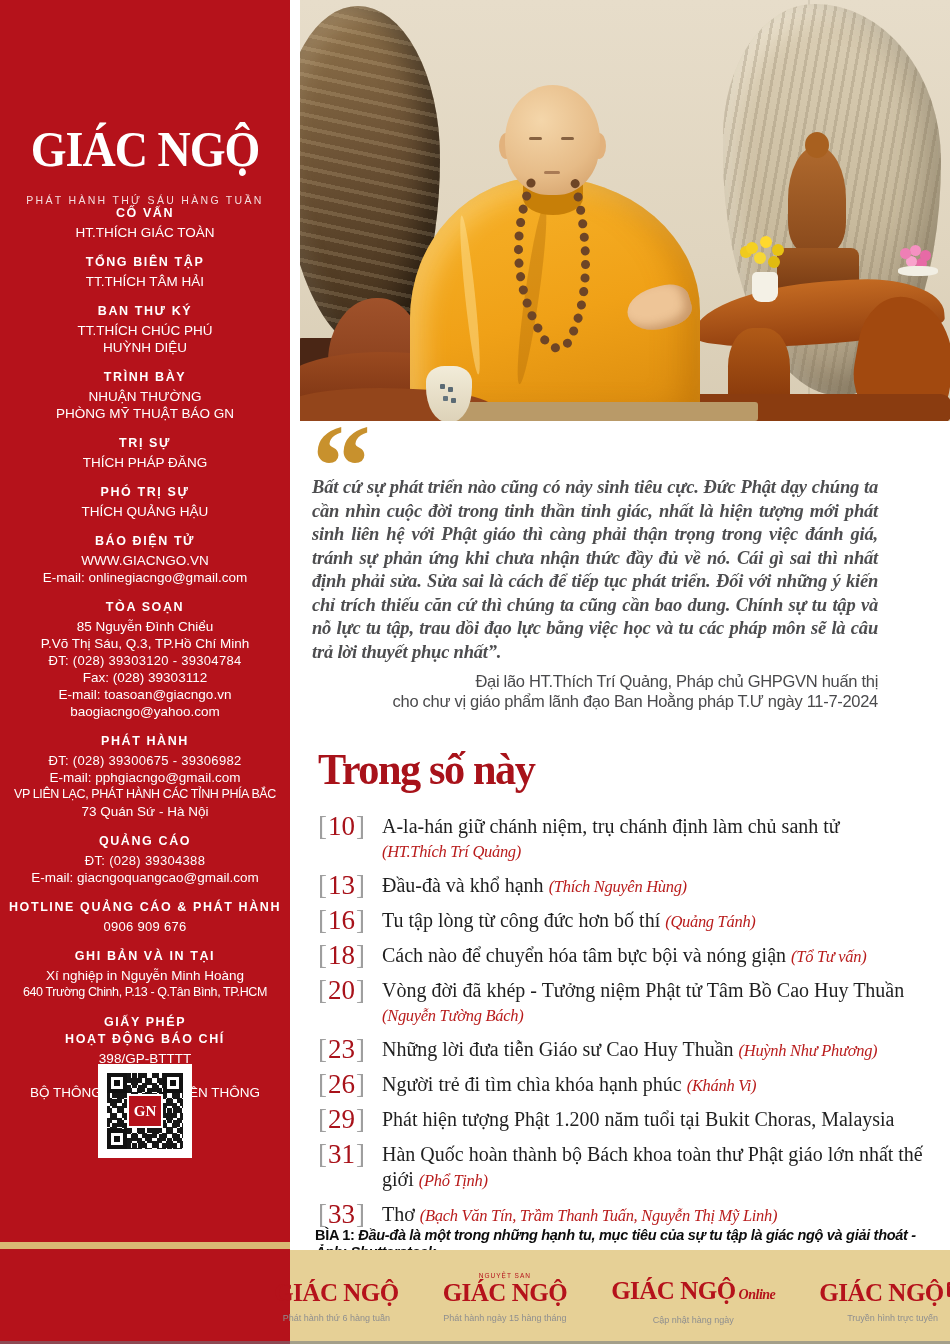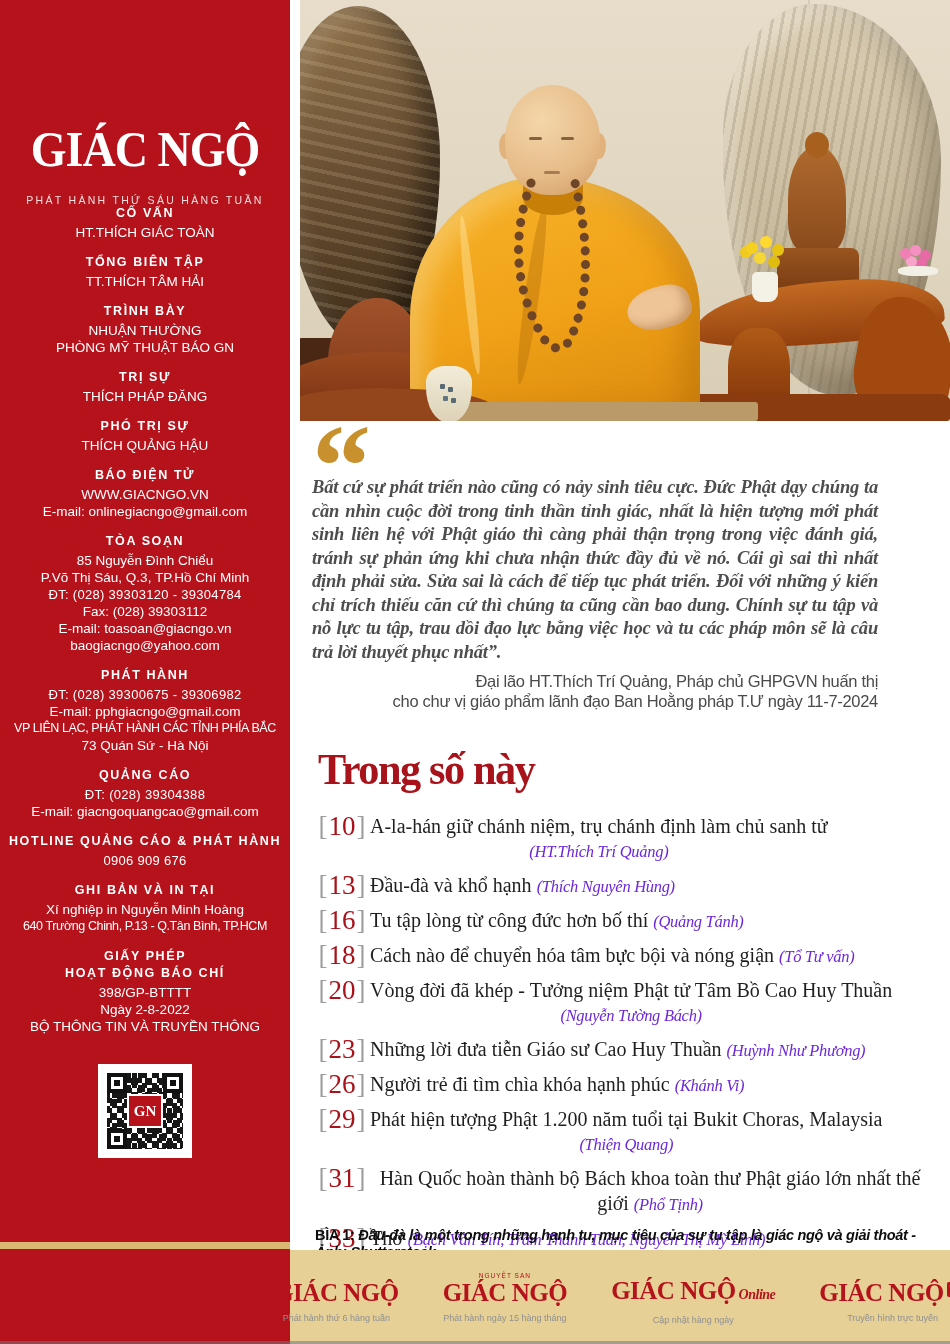--- a/index.html
+++ b/index.html
@@ -113,27 +113,27 @@
   .quote-text{margin:8px 0 0 0;font-family:"Liberation Serif","DejaVu Serif",serif;
        font-style:italic;font-weight:bold;font-size:18.5px;line-height:23.5px;
        color:#4d4d4f;text-align:justify;letter-spacing:-.2px;}
   .quote-attrib{margin-top:7px;text-align:right;color:#4a4a4c;font-size:16.5px;line-height:20px;
        letter-spacing:-.3px;}
   
   .toc{position:absolute;left:318px;top:745px;width:612px;}
   .toc-title{font-family:"Liberation Serif","DejaVu Serif",serif;font-weight:bold;font-size:45px;
        line-height:48px;color:#a8121a;letter-spacing:-1.5px;transform:scaleX(.94);transform-origin:left;}
   #toc-list{margin-top:20px;}
-  .toc-item{display:flex;gap:4px;margin-bottom:8px;align-items:flex-start;text-align:center;}
+  .toc-item{display:flex;gap:16px;margin-bottom:8px;align-items:flex-start;}
   .toc-page{flex:none;width:48px;font-family:"Liberation Serif",serif;font-size:27px;line-height:27px;}
   .toc-page .br{color:#9e9e9e;font-weight:400;}
   .toc-page .num{color:#a8121a;padding:0 1px;}
   .toc-body{font-family:"Liberation Serif","DejaVu Serif",serif;font-size:20px;line-height:25px;
        color:#1f1f1f;padding-top:1px;}
-  .toc-author{font-style:italic;font-size:16.5px;color:#6d28d9;letter-spacing:-.3px;}
+  .toc-author{font-style:italic;font-size:16.5px;color:#b91c1c;letter-spacing:-.3px;}
   .toc-author.block{display:block;}
   
   .cover-caption{position:absolute;left:315px;top:1227px;width:622px;font-size:14.5px;
        line-height:17px;color:#0d0d0d;font-weight:bold;letter-spacing:-.3px;}
   .cover-caption .cc-body,.cover-caption .cc-credit{font-style:italic;}
   
   .footer{position:absolute;left:290px;top:1250px;width:660px;height:94px;background:#e6d096;
        display:flex;align-items:center;justify-content:center;}
   .brand{text-align:center;padding:0 22px;}
   .brand-over{font-size:6.5px;color:#b5121b;letter-spacing:1px;height:8px;line-height:8px;}
@@ -156,20 +156,25 @@
     <div class="masthead-tagline">PHÁT HÀNH THỨ SÁU HÀNG TUẦN</div>
   </div>
   <div id="sidebar-sections">
       <div class="sb-section">
         <div class="sb-label">CỐ VẤN</div>
         <div class="sb-line normal">HT.THÍCH GIÁC TOÀN</div>
       </div>
       <div class="sb-section">
         <div class="sb-label">TỔNG BIÊN TẬP</div>
         <div class="sb-line normal">TT.THÍCH TÂM HẢI</div>
+      </div>
+      <div class="sb-section">
+        <div class="sb-label">BAN THƯ KÝ</div>
+        <div class="sb-line normal">TT.THÍCH CHÚC PHÚ</div>
+        <div class="sb-line normal">HUỲNH DIỆU</div>
       </div>
       <div class="sb-section">
         <div class="sb-label">TRÌNH BÀY</div>
         <div class="sb-line normal">NHUẬN THƯỜNG</div>
         <div class="sb-line normal">PHÒNG MỸ THUẬT BÁO GN</div>
       </div>
       <div class="sb-section">
         <div class="sb-label">TRỊ SỰ</div>
         <div class="sb-line normal">THÍCH PHÁP ĐĂNG</div>
       </div>
@@ -308,21 +313,21 @@
       <div class="toc-item">
         <span class="toc-page"><span class="br">[</span><span class="num">23</span><span class="br">]</span></span>
         <span class="toc-body"><span class="toc-t">Những lời đưa tiễn Giáo sư Cao Huy Thuần </span><span class="toc-author">(Huỳnh Như Phương)</span></span>
       </div>
       <div class="toc-item">
         <span class="toc-page"><span class="br">[</span><span class="num">26</span><span class="br">]</span></span>
         <span class="toc-body"><span class="toc-t">Người trẻ đi tìm chìa khóa hạnh phúc </span><span class="toc-author">(Khánh Vi)</span></span>
       </div>
       <div class="toc-item">
         <span class="toc-page"><span class="br">[</span><span class="num">29</span><span class="br">]</span></span>
-        <span class="toc-body"><span class="toc-t">Phát hiện tượng Phật 1.200 năm tuổi tại Bukit Choras, Malaysia </span><span class="toc-author block">(Thiện Quang)</span></span>
+        <span class="toc-body"><span class="toc-t">Phát hiện tượng Phật 1.200 năm tuổi tại Bukit Choras, Malaysia </span></span>
       </div>
       <div class="toc-item">
         <span class="toc-page"><span class="br">[</span><span class="num">31</span><span class="br">]</span></span>
         <span class="toc-body"><span class="toc-t">Hàn Quốc hoàn thành bộ Bách khoa toàn thư Phật giáo lớn nhất thế giới </span><span class="toc-author">(Phổ Tịnh)</span></span>
       </div>
       <div class="toc-item">
         <span class="toc-page"><span class="br">[</span><span class="num">33</span><span class="br">]</span></span>
         <span class="toc-body"><span class="toc-t">Thơ </span><span class="toc-author">(Bạch Văn Tín, Trầm Thanh Tuấn, Nguyễn Thị Mỹ Linh)</span></span>
       </div>
     </div>

